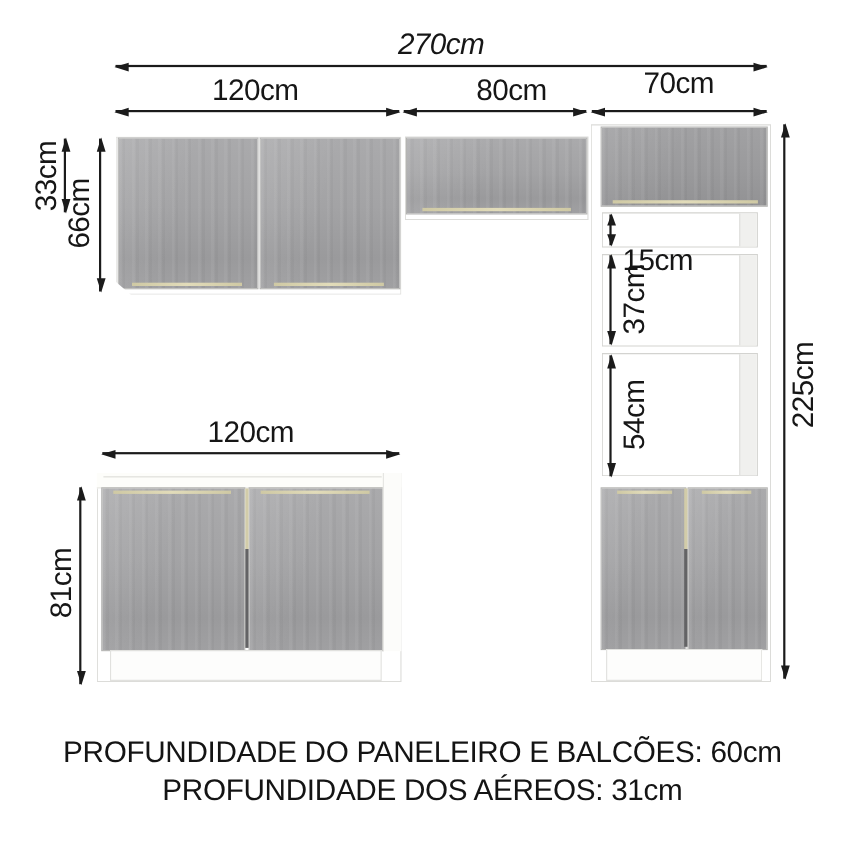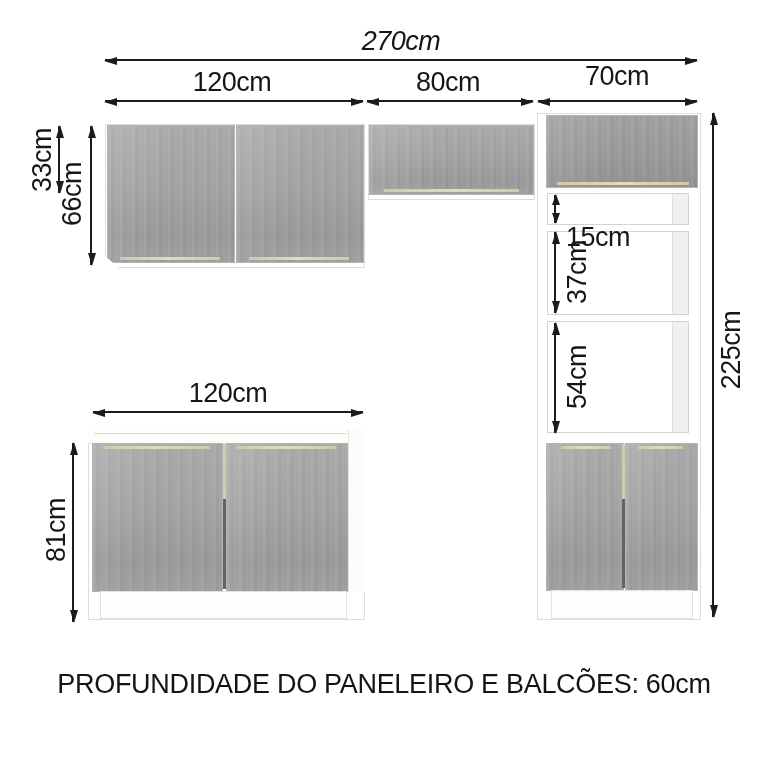--- a/index.html
+++ b/index.html
@@ -105,21 +105,21 @@
     <div class="plinth" style="left:12px;top:161px;width:247px;height:28px;"></div>
   </div>
 
   <div class="dh" style="left:105px;top:59px;width:592px;"></div>
   <div class="dlabel" style="left:401px;top:41px;font-style:italic;">270cm</div>
 
   <div class="dh" style="left:105px;top:100px;width:258px;"></div>
   <div class="dlabel" style="left:232px;top:82px;">120cm</div>
 
   <div class="dh" style="left:367px;top:100px;width:166px;"></div>
-  <div class="dlabel" style="left:448px;top:82px;">80cm</div>
+  <div class="dlabel" style="left:465px;top:82px;">80cm</div>
 
   <div class="dh" style="left:538px;top:100px;width:159px;"></div>
   <div class="dlabel" style="left:617px;top:76px;">70cm</div>
 
   <div class="dh" style="left:93px;top:411px;width:270px;"></div>
   <div class="dlabel" style="left:228px;top:393px;">120cm</div>
 
   <div class="dv" style="left:58px;top:126px;height:67px;"></div>
   <div class="dlabel rot" style="left:42px;top:160px;">33cm</div>
 
@@ -135,14 +135,15 @@
   <div class="dv short" style="left:554px;top:195px;height:28px;"></div>
   <div class="dlabel" style="left:598px;top:209px;margin-top:28px;">15cm</div>
 
   <div class="dv" style="left:554px;top:232px;height:81px;"></div>
   <div class="dlabel rot" style="left:577px;top:272px;">37cm</div>
 
   <div class="dv" style="left:554px;top:323px;height:110px;"></div>
   <div class="dlabel rot" style="left:577px;top:377px;">54cm</div>
 
   <div class="footer-line" style="top:668px;">PROFUNDIDADE DO PANELEIRO E BALCÕES: 60cm</div>
+  <div class="footer-line" style="top:702px;">PROFUNDIDADE DOS AÉREOS: 31cm</div>
 
 </div>
 
 </body></html>

